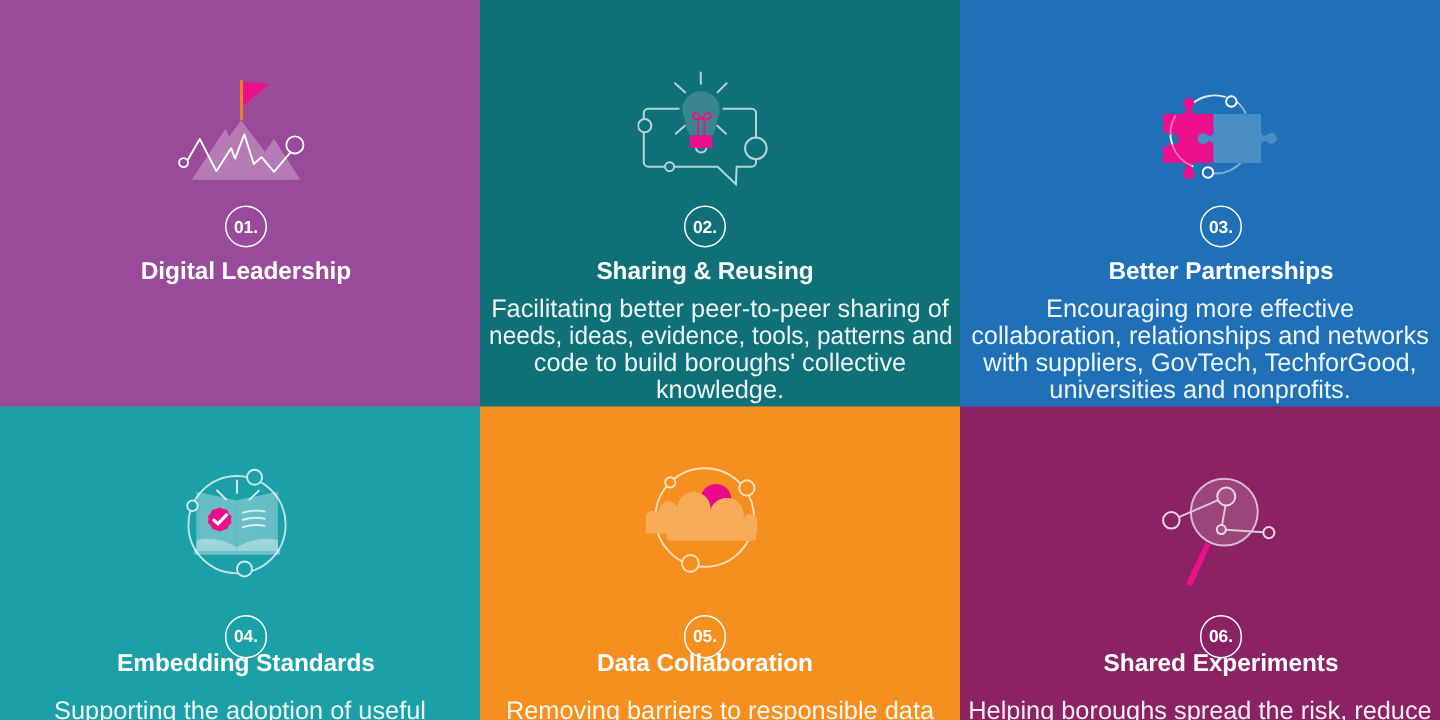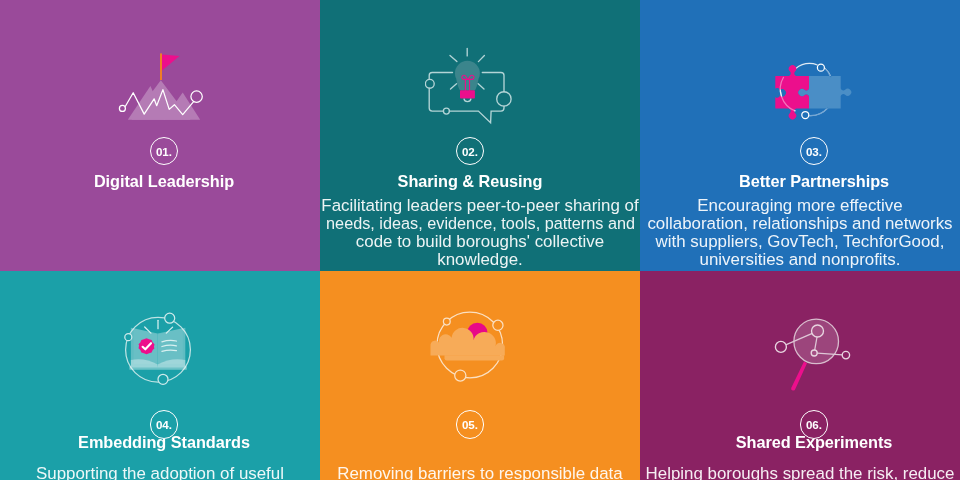--- a/index.html
+++ b/index.html
@@ -84,21 +84,21 @@
         </g>
         <rect x="35.0" y="45.3" width="14.9" height="8.3" rx="0.8" fill="#ec0f8c"></rect>
         <path d="M38.9 53.6 A3.6 3.6 0 0 0 46.0 53.6" fill="none" stroke="#b3d4d6" stroke-width="1.35"></path>
       </svg>
     </div>
     <div class="numwrap">
         <div class="num">02.</div>
       </div>
     <div class="title">Sharing &amp; Reusing</div>
     <div class="desc">
-        <span class="dline">Facilitating leaders peer-to-peer sharing of</span>
+        <span class="dline">Facilitating better peer-to-peer sharing of</span>
         <span class="dline" style="transform: scaleX(0.9622);">needs, ideas, evidence, tools, patterns and</span>
         <span class="dline">code to build boroughs' collective</span>
         <span class="dline">knowledge.</span>
       </div>
   </div>
 
   <div class="cell c3" style="left:640px;top:0;background:#2070b8">
     <div class="icon-wrap">
       <svg width="125" height="80" viewBox="0 0 125 80">
         <g fill="none" stroke="#dfeaf4" stroke-width="1.25" stroke-linecap="round">
@@ -193,20 +193,21 @@
         <g fill="none" stroke="#fbe0c2" stroke-width="1.25">
           <circle cx="21.8" cy="4.6" r="3.4" fill="#f58f20"></circle>
           <circle cx="72.9" cy="8.3" r="5.1" fill="#f58f20"></circle>
           <circle cx="35.3" cy="58.6" r="5.6" fill="#f58f20"></circle>
         </g>
       </svg>
     </div>
     <div class="numwrap">
         <div class="num">05.</div>
       </div>
+    <div class="title">Data Collaboration</div>
     <div class="desc">
         <span class="dline">Removing barriers to responsible data</span>
       </div>
   </div>
 
   <div class="cell c3 r2" style="left:640px;top:271.3px;background:#8a2263">
     <div class="icon-wrap">
       <svg width="125" height="92" viewBox="0 -1 125 92" style="overflow:visible">
         <path d="M59.0 44.4 L62.0 46.3 L50.3 72.0 A2.1 2.1 0 0 1 46.2 70.9 Z" fill="#ec0f8c"></path>
         <circle cx="71.2" cy="24.4" r="22.3" fill="#ffffff" fill-opacity="0.16" stroke="#d8bccd" stroke-width="1.3"></circle>

